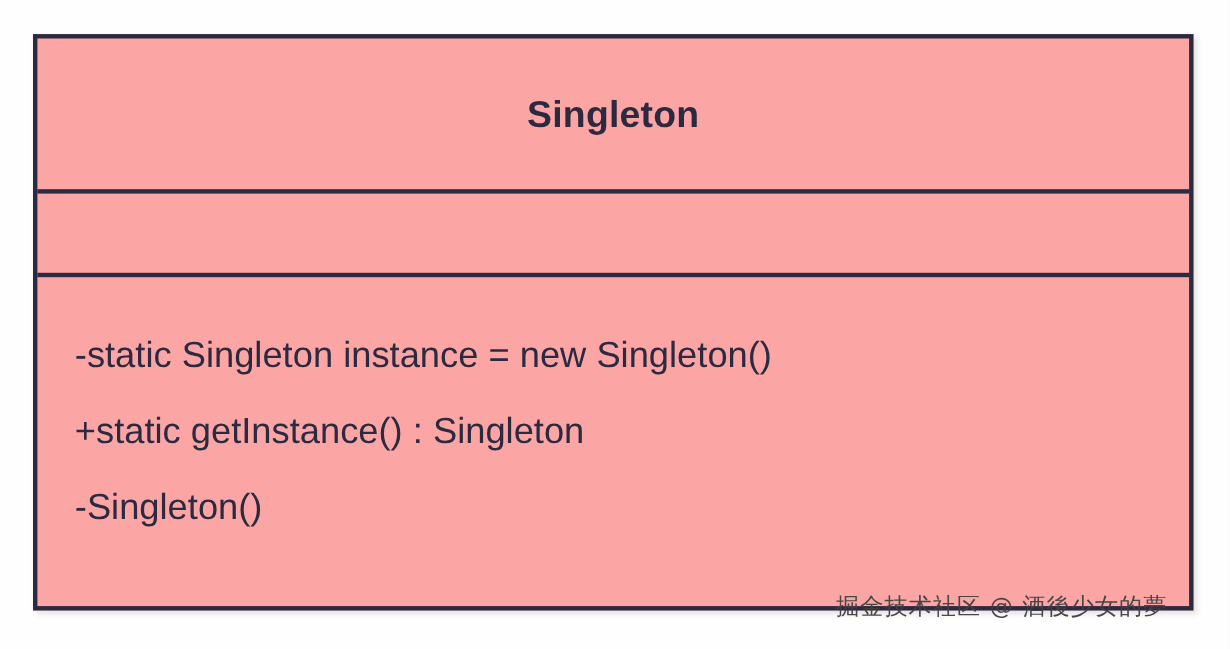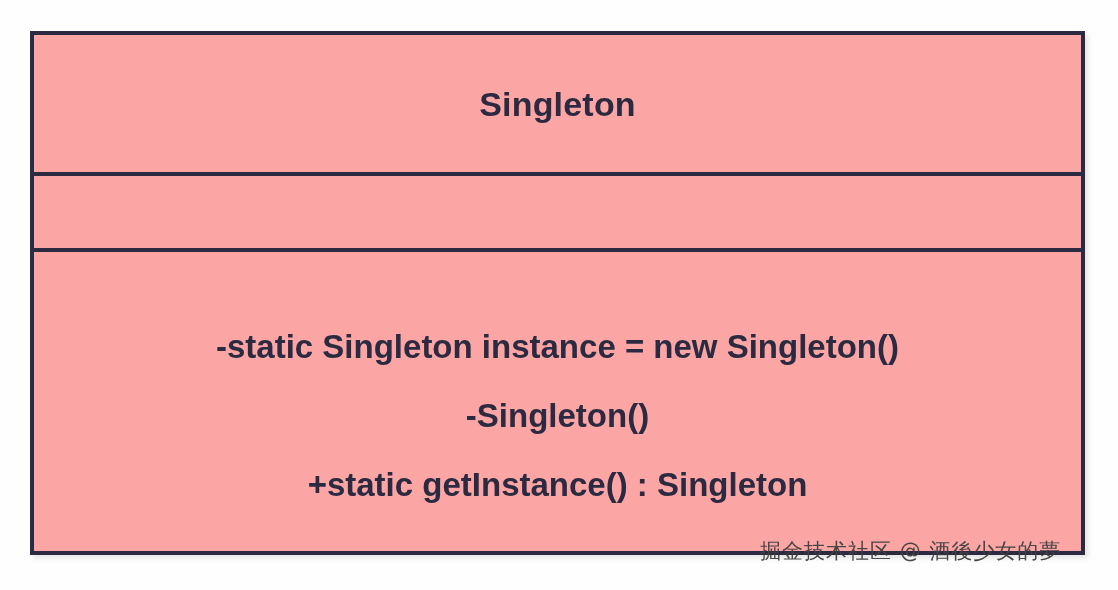--- a/index.html
+++ b/index.html
@@ -66,25 +66,24 @@
     padding: 0 34px;
     display: flex;
     flex-direction: column;
     justify-content: center;
   }
 
   
   .compartment-ops {
     flex: 1 1 auto;
     box-sizing: border-box;
-    padding: 60px 34px 0 34px;
+    padding: 36px 34px 0 34px;
     display: flex;
     flex-direction: column;
-    align-items: center;
-    font-weight: bold;
+    align-items: flex-start;
   }
   .member-line {
     font-size: 33px;
     color: #2b2a41;
     line-height: 69px;
     white-space: pre;
   }
 
   
   .watermark {
@@ -111,21 +110,21 @@
     <div class="compartment-name">
       <div class="class-title">Singleton</div>
     </div>
 
     <div class="compartment-attrs">
       
     </div>
 
     <div class="compartment-ops">
       <div class="member-line">-static Singleton instance = new Singleton()</div>
+      <div class="member-line">+static getInstance() : Singleton</div>
       <div class="member-line">-Singleton()</div>
-      <div class="member-line">+static getInstance() : Singleton</div>
     </div>
 
   </div>
 
   <div class="watermark">掘金技术社区 @ 酒後少女的夢</div>
 
 </div>
 
 </body></html>

